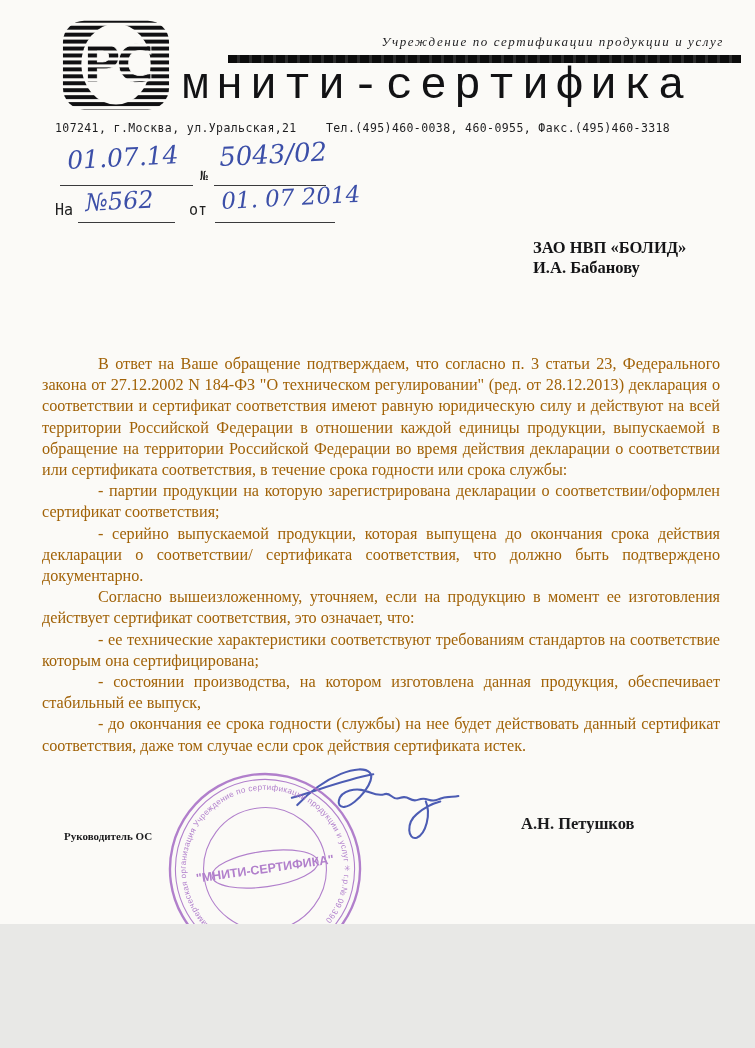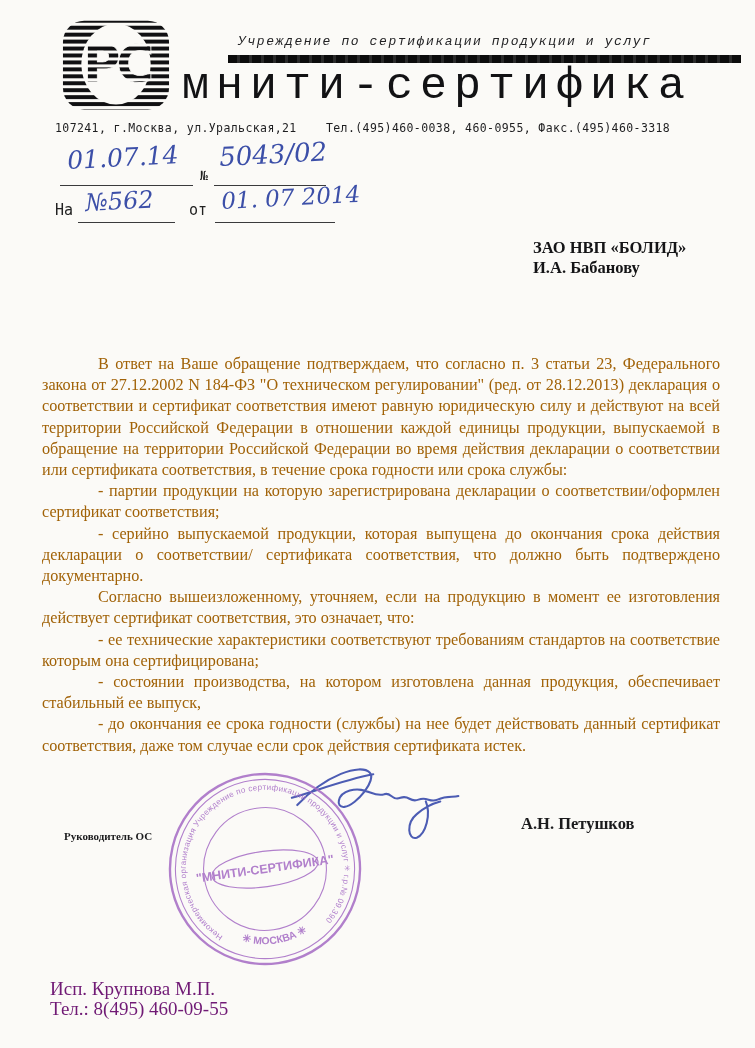--- a/index.html
+++ b/index.html
@@ -1,30 +1,30 @@
 <!DOCTYPE html>
 <html lang="ru"><head>
 <meta charset="utf-8">
 <style>
   html,body{margin:0;padding:0;background:#e8e8e6;}
   .page{
     position:relative;
-    width:755px;height:1048px;
+    width:755px;height:924px;
     margin:0 auto;
     background:#fbfaf7;
     overflow:hidden;
     color:#1b1b1d;
     font-family:"Liberation Serif", serif;
   }
   
   .logo{position:absolute;left:62px;top:18px;width:108px;height:98px;}
   .tagline{
     position:absolute;left:238px;top:34px;width:486px;
-    text-align:left;
-    font-family:Liberation Mono, monospace;
+    text-align:right;
+    font-family:Liberation Serif, serif;
     font-style:italic;font-size:13px;letter-spacing:1.6px;color:#232325;
     white-space:nowrap;
   }
   .head-rule{
     position:absolute;left:228px;top:55px;width:513px;height:8px;
     background:repeating-linear-gradient(90deg,#0c0c0c 0 9px,#2a2a2a 9px 12px);
   }
   .orgname{
     position:absolute;left:182px;top:61px;
     font-family:"Liberation Mono","DejaVu Sans Mono",monospace;

